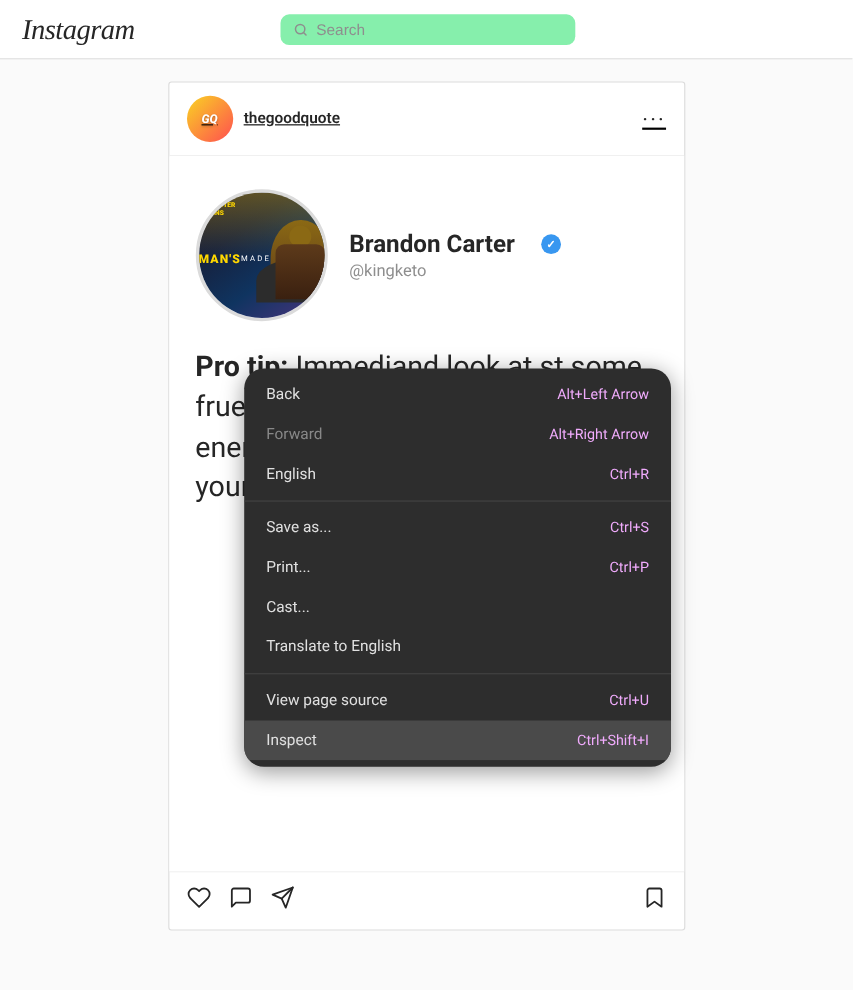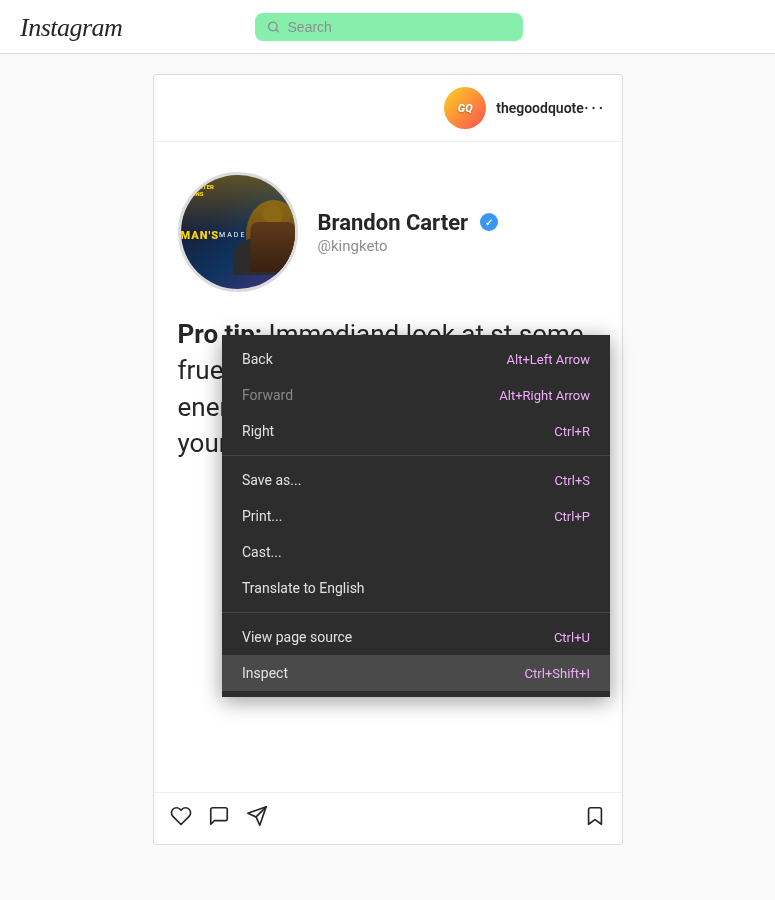--- a/index.html
+++ b/index.html
@@ -72,23 +72,24 @@
       width: 470px;
       background: #fff;
       border: 1px solid #dbdbdb;
       border-radius: 3px;
     }
 
     
     .post-header {
       display: flex;
       align-items: center;
-      justify-content: flex-end;
+      justify-content: space-between;
       padding: 12px 16px;
       border-bottom: 1px solid #efefef;
+      text-decoration: underline;
     }
     .post-user {
       display: flex;
       align-items: center;
       gap: 10px;
     }
     .username {
       font-size: 14px;
       font-weight: 600;
       color: #262626;
@@ -174,21 +175,21 @@
 
     .profile-info {
       flex: 1;
     }
     .profile-name {
       font-size: 22px;
       font-weight: 700;
       color: #262626;
       display: flex;
       align-items: center;
-      gap: 12px;
+      gap: 24px;
     }
     .verified-badge {
       width: 18px;
       height: 18px;
       background: #3897f0;
       border-radius: 50%;
       display: flex;
       align-items: center;
       justify-content: center;
       color: #fff;
@@ -236,21 +237,21 @@
       cursor: pointer;
     }
 
     
     .context-menu {
       position: absolute;
       top: 335px;
       left: 222px;
       width: 388px;
       background: #2d2d2d;
-      border-radius: 0;
+      border-radius: 18px;
       box-shadow: 0 4px 20px rgba(0,0,0,0.4);
       z-index: 1000;
       padding: 6px 0;
       overflow: hidden;
     }
     .menu-item {
       display: flex;
       align-items: center;
       justify-content: space-between;
       padding: 10px 20px;
@@ -389,21 +390,21 @@
 <div class="context-menu" id="context-menu">
     <div class="menu-item">
       <span class="menu-item-label">Back</span>
       <span class="menu-item-shortcut">Alt+Left Arrow</span>
     </div>
     <div class="menu-item">
       <span class="menu-item-label disabled">Forward</span>
       <span class="menu-item-shortcut">Alt+Right Arrow</span>
     </div>
     <div class="menu-item">
-      <span class="menu-item-label">Right</span>
+      <span class="menu-item-label">English</span>
       <span class="menu-item-shortcut">Ctrl+R</span>
     </div>
     <div class="menu-separator"></div>
     <div class="menu-item">
       <span class="menu-item-label">Save as...</span>
       <span class="menu-item-shortcut">Ctrl+S</span>
     </div>
     <div class="menu-item">
       <span class="menu-item-label">Print...</span>
       <span class="menu-item-shortcut">Ctrl+P</span>

